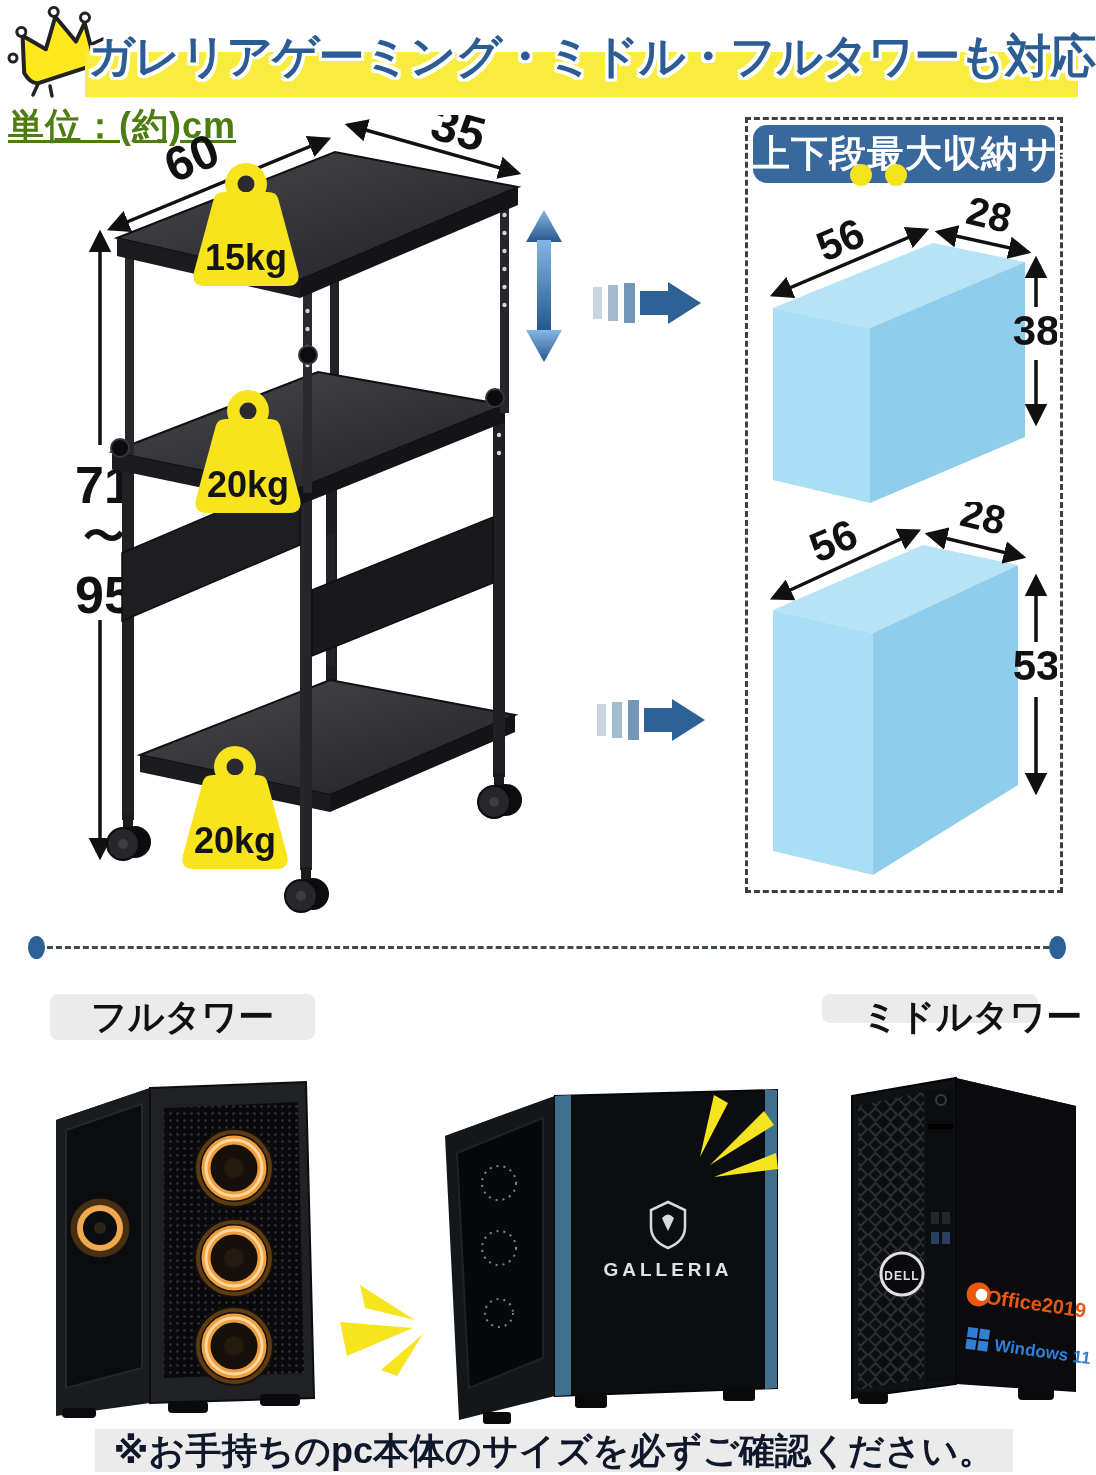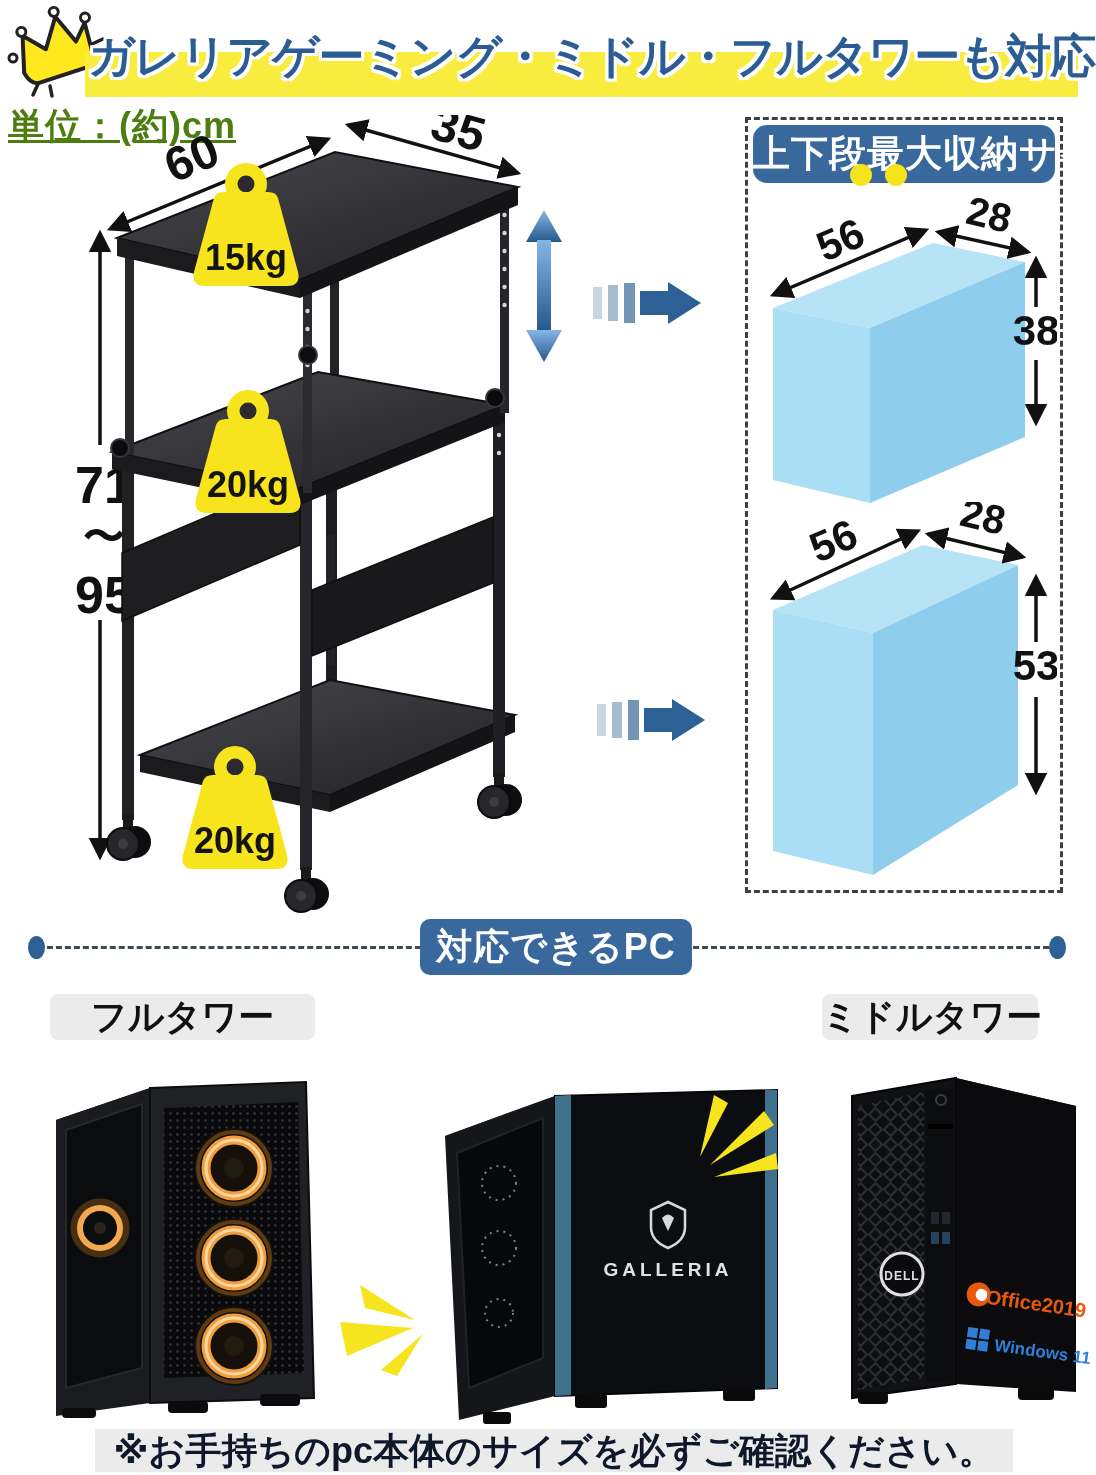--- a/index.html
+++ b/index.html
@@ -199,24 +199,23 @@
     <rect x="0" y="7" width="9" height="32" fill="#c9d6e2"></rect>
     <rect x="15" y="5" width="10" height="36" fill="#a3bcd0"></rect>
     <rect x="31" y="3" width="11" height="40" fill="#7396b6"></rect>
     <rect x="47" y="11" width="29" height="24" fill="#2d6095"></rect>
     <polygon points="75,2 75,44 108,23" fill="#2d6095"></polygon>
   </svg>
 
   <div class="abs divider-line" style="left:38px;top:946px;width:1020px;height:0;"></div>
   <div class="abs divider-dot" style="left:28px;top:936px;"></div>
   <div class="abs divider-dot" style="left:1049px;top:936px;"></div>
-  <div class="abs compat-pill" style="left:420px;top:919px;width:272px;height:56px;">対応できるPC</div>
 
   <div class="abs label-pill" style="left:50px;top:994px;width:265px;height:46px;">フルタワー</div>
-  <div class="abs label-pill" style="left:822px;top:994px;width:216px;height:46px;">ミドルタワー</div>
+  <div class="abs label-pill" style="left:822px;top:994px;width:216px;height:29px;padding-left:40px;">ミドルタワー</div>
 
   <svg class="abs" style="left:48px;top:1068px" width="290" height="352" viewBox="0 0 290 352">
     <polygon points="8,52 102,20 258,14 172,44" fill="#101013"></polygon>
     <polygon points="8,52 102,20 102,335 8,348" fill="#1a1b1e"></polygon>
     <polygon points="18,62 94,36 94,300 18,320" fill="#0b0c0e" stroke="#26272b" stroke-width="2"></polygon>
     <circle cx="52" cy="160" r="26" stroke="#7a4d15" stroke-width="7" fill="none" opacity="0.55"></circle>
     <circle cx="52" cy="160" r="20" stroke="#f3a94f" stroke-width="6" fill="none"></circle>
     <circle cx="52" cy="160" r="6" fill="#2a2419"></circle>
     <polygon points="102,20 258,14 266,330 102,335" fill="#202125" stroke="#0d0d0f" stroke-width="2"></polygon>
     <polygon points="116,40 250,34 256,305 116,310" fill="url(#meshPat)"></polygon>

